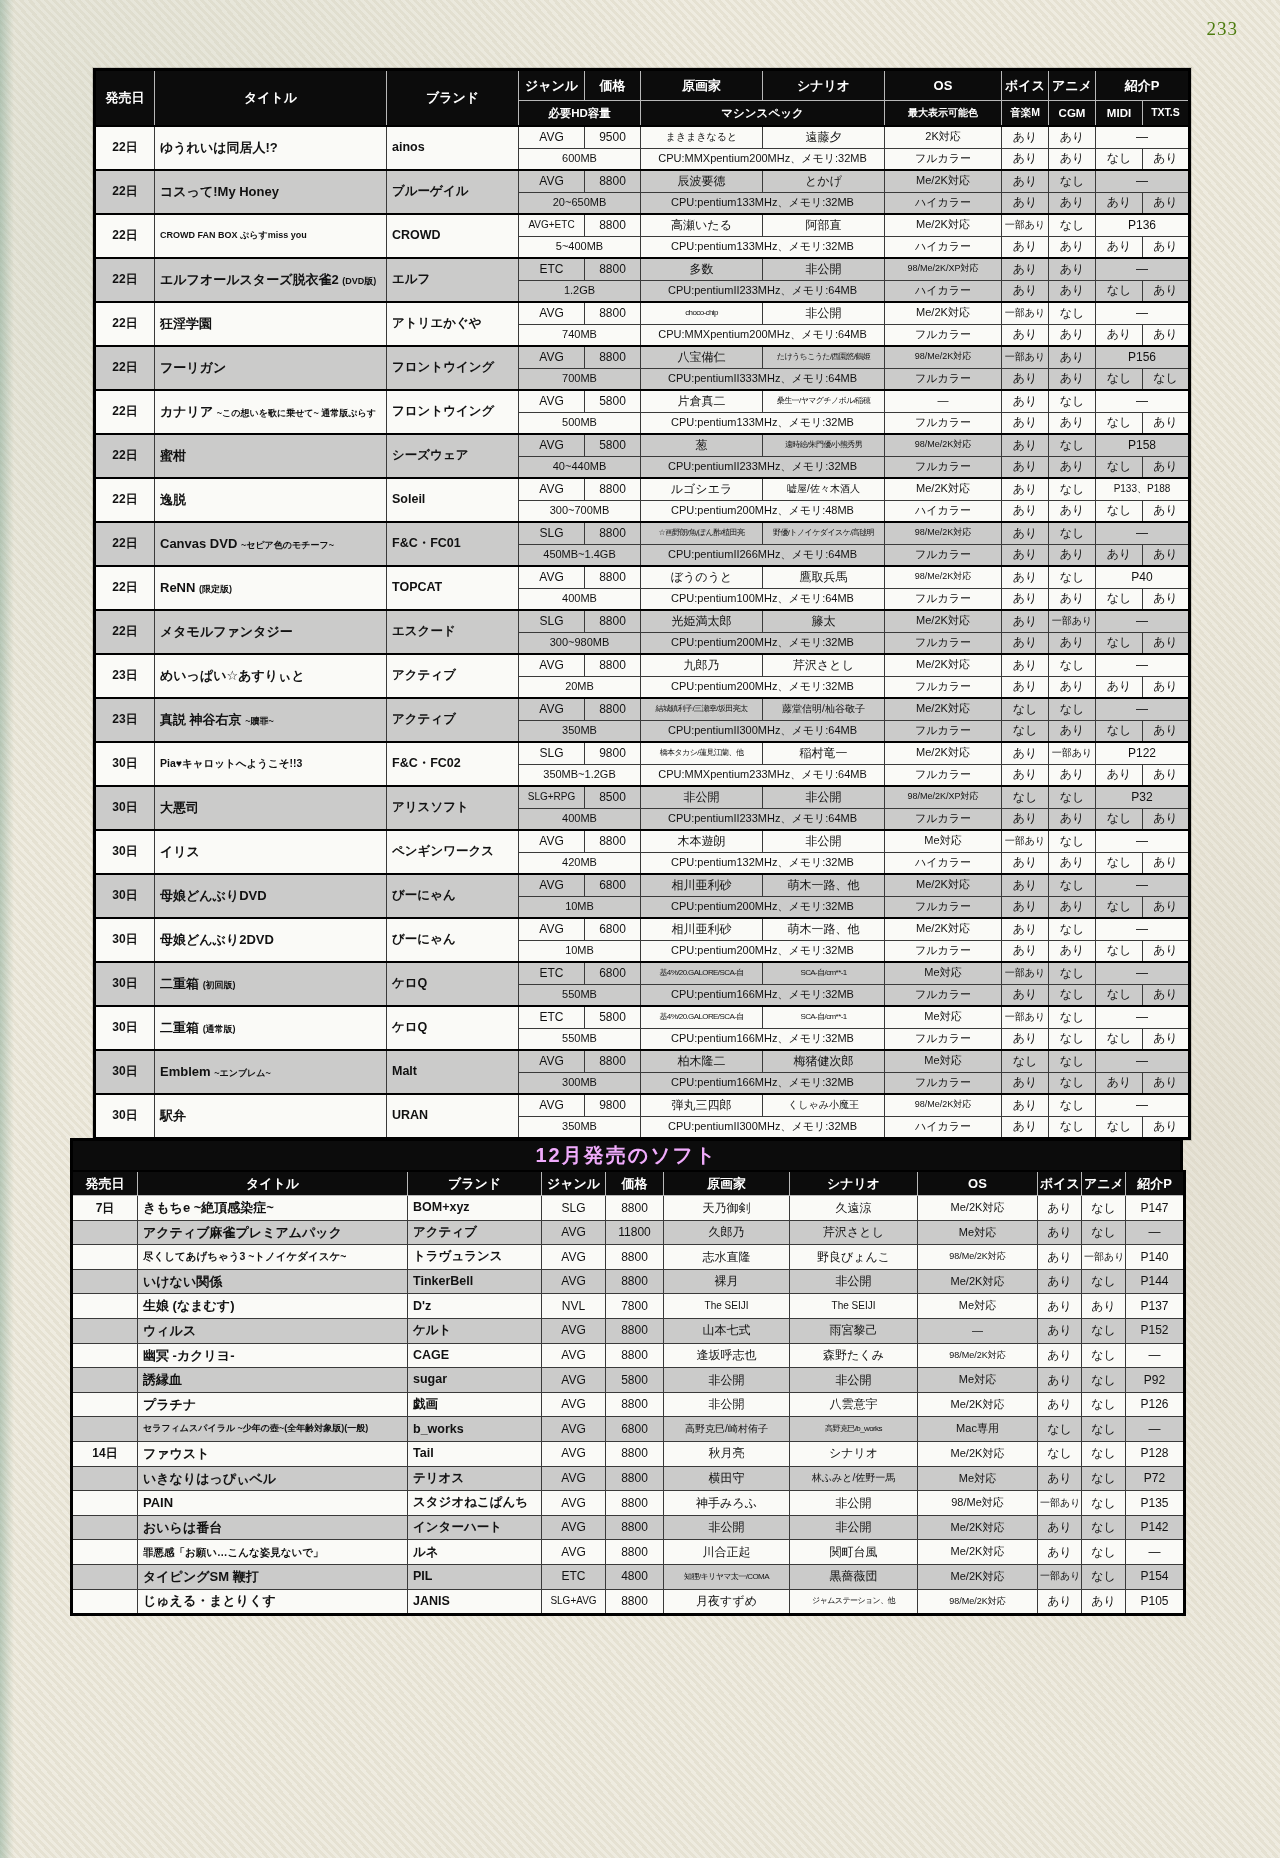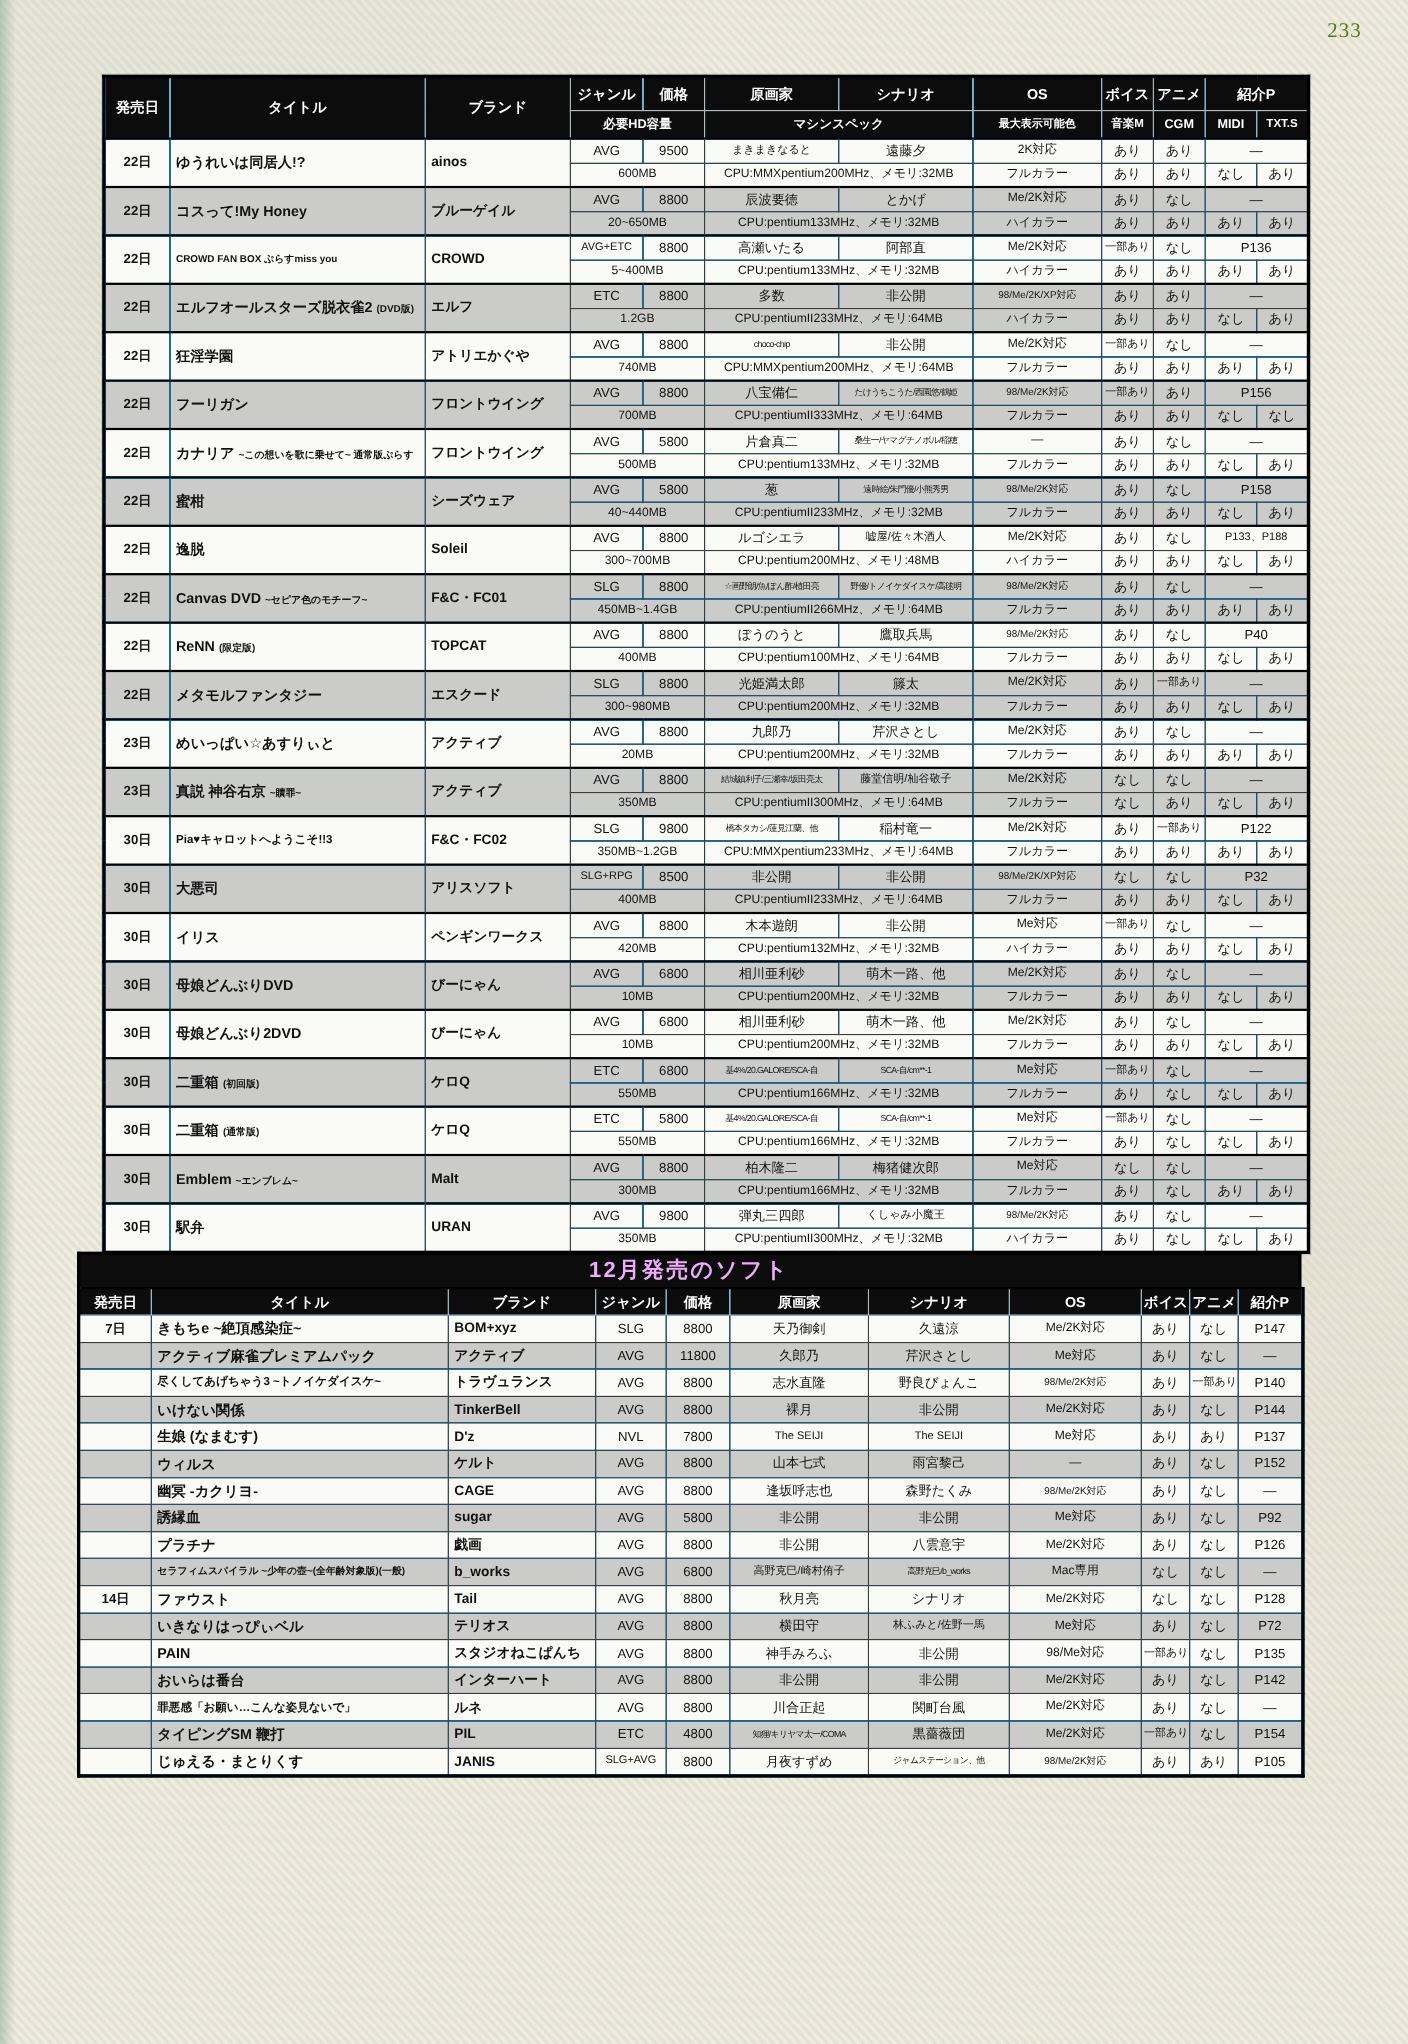--- a/index.html
+++ b/index.html
@@ -10,21 +10,21 @@
       radial-gradient(circle at 92% 60%, rgba(210,205,190,.3), transparent 40%),
       repeating-linear-gradient(47deg, rgba(255,255,255,.25) 0 3px, rgba(205,200,185,.12) 3px 6px),
       #e9e5d6;
     font-family:"Liberation Sans","DejaVu Sans",sans-serif;
     color:#111;
   }
   .edge{position:absolute;left:0;top:0;width:14px;height:100%;
     background:linear-gradient(90deg, rgba(120,160,140,.45), rgba(120,160,140,0));}
   #pageno{position:absolute;top:18px;right:42px;font-family:"Liberation Serif",serif;
     font-size:19px;color:#4d7c0f;letter-spacing:1px;}
-  table{border-collapse:collapse;table-layout:fixed;background:#0ea5e9;}
+  table{border-collapse:collapse;table-layout:fixed;background:#ec4899;}
   .tbl{position:absolute;border:3px solid #000;box-shadow:0 0 0 1px #00000022;}
   #t1{top:68px;left:93px;width:1095px;}
   #t2wrap{top:1138px;left:70px;width:1113px;}
   td,th{border:1px solid #3a3a3a;padding:0 2px;overflow:hidden;white-space:nowrap;
     font-size:12px;line-height:1.05;}
   th{background:#0c0c0c;color:#fff;font-weight:bold;border:1px solid #b9b9b9;font-size:13px;}
   th.sub{font-size:11.5px;}
   .c{text-align:center;}
   .l{text-align:left;padding-left:5px;}
   .bold{font-weight:bold;margin-left:13px;}

